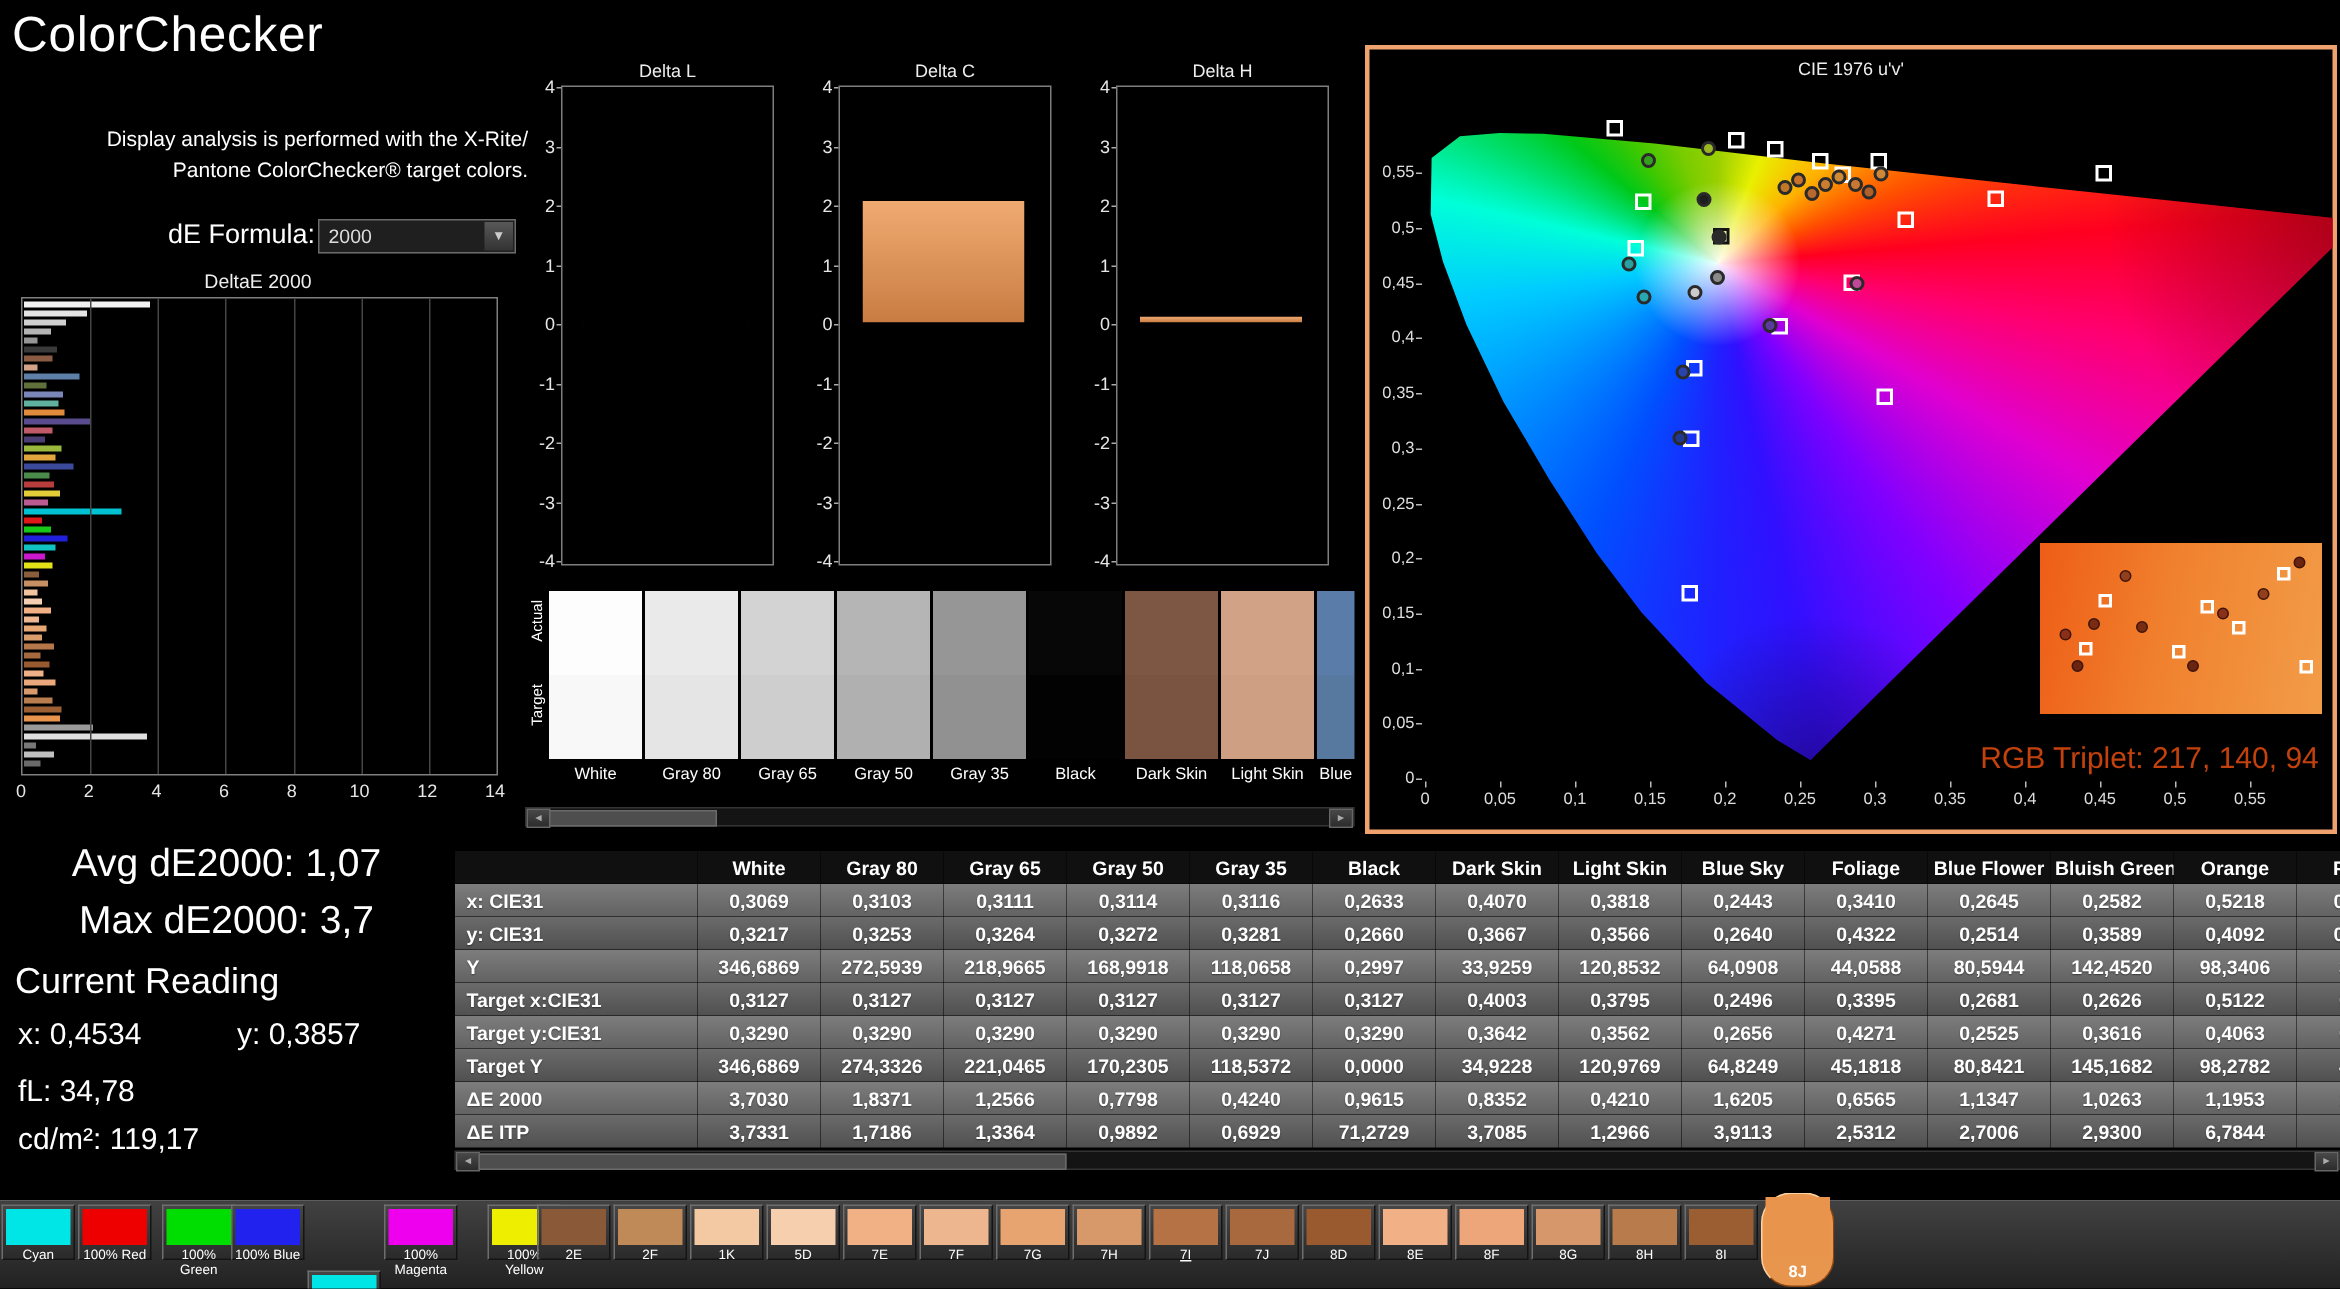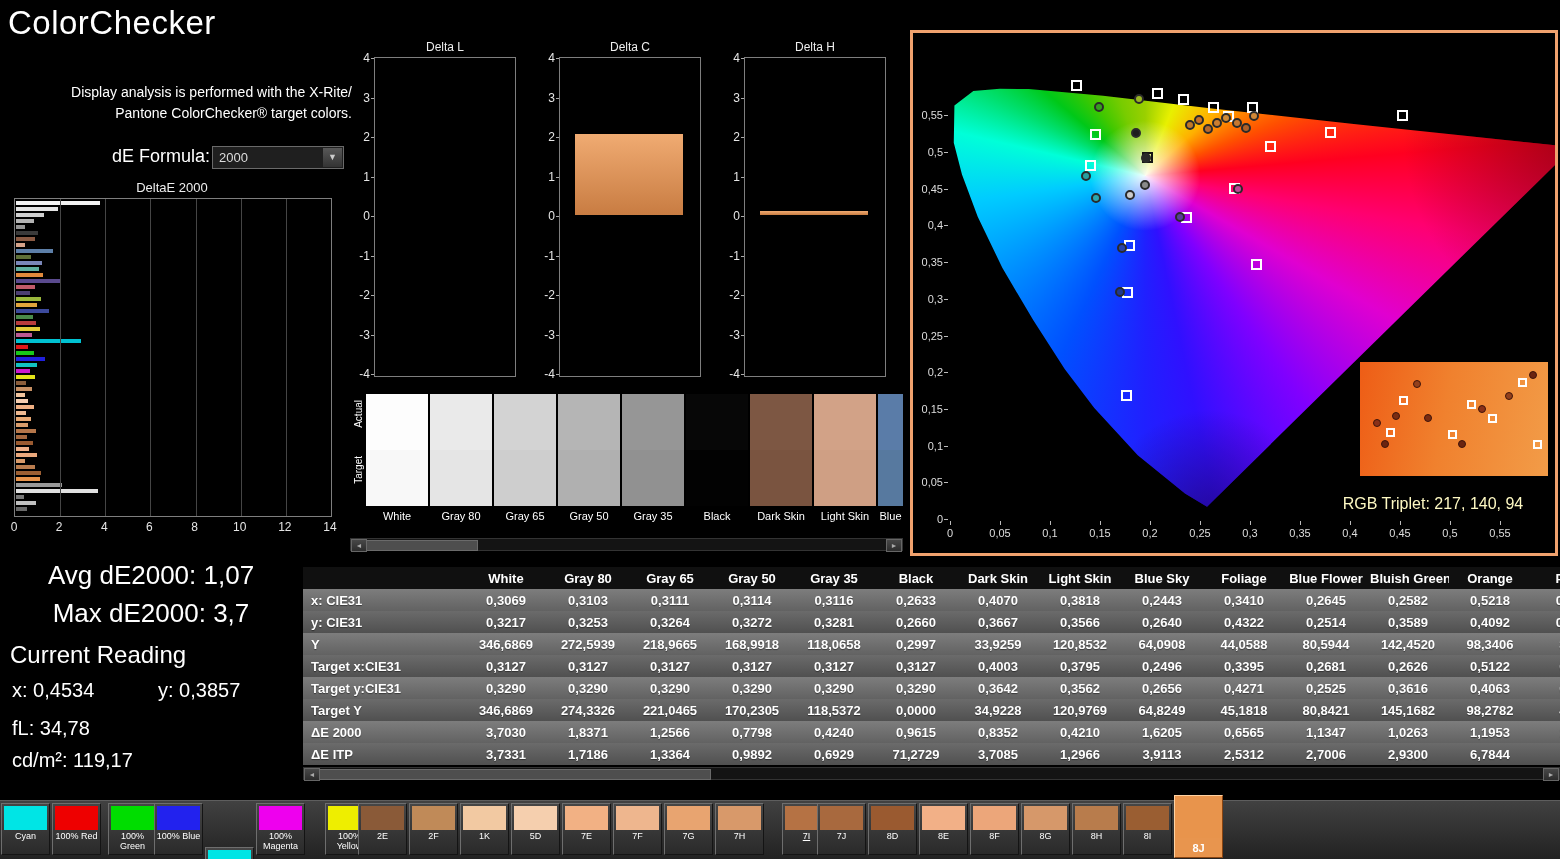--- a/index.html
+++ b/index.html
@@ -56,41 +56,41 @@
   .cie-xlab{position:absolute;width:40px;text-align:center;font-size:11px;color:#ddd}
   .tick-h{position:absolute;width:4px;height:1px;background:#bbb}
   .tick-v{position:absolute;width:1px;height:4px;background:#bbb}
   .tgt{position:absolute;width:11px;height:11px;border:2px solid #fff;box-sizing:border-box;z-index:4}
   .tgt.bold{border-color:#141414}
   .mea{position:absolute;width:10px;height:10px;border-radius:50%;border:2px solid #2a2a2a;box-sizing:border-box;z-index:4}
   #inset{position:absolute;left:447px;top:329px;width:188px;height:114px;z-index:5;
     background:linear-gradient(100deg,#ee5d16 0%,#f0812e 45%,#f29c48 100%)}
   .ins-sq{position:absolute;width:9px;height:9px;border:2px solid #fff;box-sizing:border-box}
   .ins-ci{position:absolute;width:8px;height:8px;border-radius:50%;border:1px solid #40140a;box-sizing:border-box}
-  #rgb-label{position:absolute;left:395px;top:462px;width:250px;text-align:center;font-size:16px;color:#fef9c3;z-index:6}
+  #rgb-label{position:absolute;left:395px;top:462px;width:250px;text-align:center;font-size:20px;color:#c2410c;z-index:6}
   
   #stat-avg{left:0;top:560px;width:302px;text-align:center;font-size:26px}
   #stat-max{left:0;top:598px;width:302px;text-align:center;font-size:26px}
   #stat-cur{left:10px;top:641px;font-size:24px}
   #stat-x{left:12px;top:679px;font-size:20px}
   #stat-y{left:158px;top:679px;font-size:20px}
   #stat-fl{left:12px;top:717px;font-size:20px}
   #stat-cd{left:12px;top:749px;font-size:20px}
   
   #tbl-wrap{left:303px;top:567px;width:1257px;height:200px;overflow:hidden}
   #results-table{border-collapse:collapse;table-layout:fixed;width:1310px;font-size:13px}
   #results-table th,#results-table td{height:22px;padding:0 3px;white-space:nowrap;overflow:hidden;font-weight:700;color:#fff}
   #results-table thead th{background:#101010;text-align:center}
   #results-table td{text-align:center;text-shadow:0 1px 1px rgba(0,0,0,.45)}
   #results-table td.rowlab{text-align:left;padding-left:8px}
   #results-table tr.odd td{background:linear-gradient(#7d7d7d,#626262)}
   #results-table tr.even td{background:linear-gradient(#6b6b6b,#505050)}
   
   #toolbar{left:0;top:800px;width:1560px;height:59px;background:linear-gradient(#414141,#222);border-top:1px solid #5e5e5e;box-sizing:border-box}
-  .patch{position:absolute;top:2px;width:49px;height:52px;background:linear-gradient(#464646,#2a2a2a);border:1px solid;border-color:#6e6e6e #141414 #141414 #6e6e6e;box-sizing:border-box}
+  .patch{position:absolute;top:2px;width:49px;height:37px;background:linear-gradient(#464646,#2a2a2a);border:1px solid;border-color:#6e6e6e #141414 #141414 #6e6e6e;box-sizing:border-box}
   .patch .chip{margin:2px 2px 1px 2px;height:24px}
   .patch .plabel{font-size:9px;line-height:10px;text-align:center;color:#fff}
   .patch.selected{top:-6px;height:63px;background:#e8954e;border-color:#ffd2a2 #8a4512 #8a4512 #ffd2a2;z-index:3}
   .patch.selected .chip{height:40px}
   .patch.selected .plabel{font-size:11px;font-weight:700;line-height:18px}
 </style>
 </head>
 <body>
 
 <div class="abs" id="app-title">ColorChecker</div>
@@ -300,20 +300,21 @@
     </div>
     <div class="sw-label" style="left: 528px; width: 25px;">Blue</div>
   </div>
 <div class="sbar" id="strip-sbar" style="left:350px;top:538px;width:553px">
   <div class="sb-arrow" style="left:0">◄</div>
   <div class="sb-thumb" style="left:15px;width:110px"></div>
   <div class="sb-arrow" style="right:0">►</div>
 </div>
 
 <div class="abs" id="cie">
+  <div id="cie-title">CIE 1976 u'v'</div>
   <div id="horseshoe"></div>
   <div id="cie-axes">
       <div class="cie-ylab" style="left: 2px; top: 480px;">0</div>
       <div class="tick-h" style="left: 31px; top: 486px;"></div>
       <div class="cie-ylab" style="left: 2px; top: 443.3px;">0,05</div>
       <div class="tick-h" style="left: 31px; top: 449.3px;"></div>
       <div class="cie-ylab" style="left: 2px; top: 406.6px;">0,1</div>
       <div class="tick-h" style="left: 31px; top: 412.6px;"></div>
       <div class="cie-ylab" style="left: 2px; top: 369.9px;">0,15</div>
       <div class="tick-h" style="left: 31px; top: 375.9px;"></div>
@@ -666,21 +667,21 @@
       <div class="plabel">7F</div>
     </div>
     <div class="patch" style="left: 664px;">
       <div class="chip" style="background: rgb(232, 164, 112);"></div>
       <div class="plabel">7G</div>
     </div>
     <div class="patch" style="left: 715px;">
       <div class="chip" style="background: rgb(216, 153, 106);"></div>
       <div class="plabel">7H</div>
     </div>
-    <div class="patch" style="left: 782px; text-decoration: underline;">
+    <div class="patch" style="left: 766px; text-decoration: underline;">
       <div class="chip" style="background: rgb(181, 114, 68);"></div>
       <div class="plabel">7I</div>
     </div>
     <div class="patch" style="left: 817px;">
       <div class="chip" style="background: rgb(168, 105, 62);"></div>
       <div class="plabel">7J</div>
     </div>
     <div class="patch" style="left: 868px;">
       <div class="chip" style="background: rgb(154, 90, 48);"></div>
       <div class="plabel">8D</div>
@@ -698,17 +699,17 @@
       <div class="plabel">8G</div>
     </div>
     <div class="patch" style="left: 1072px;">
       <div class="chip" style="background: rgb(184, 124, 76);"></div>
       <div class="plabel">8H</div>
     </div>
     <div class="patch" style="left: 1123px;">
       <div class="chip" style="background: rgb(154, 94, 50);"></div>
       <div class="plabel">8I</div>
     </div>
-    <div class="patch selected" style="left: 1174px;">
+    <div class="patch selected" style="left: 1174px; border-radius: 20px;">
       <div class="chip" style="background: rgb(232, 148, 76);"></div>
       <div class="plabel">8J</div>
     </div>
   </div>
 
 </body></html>

